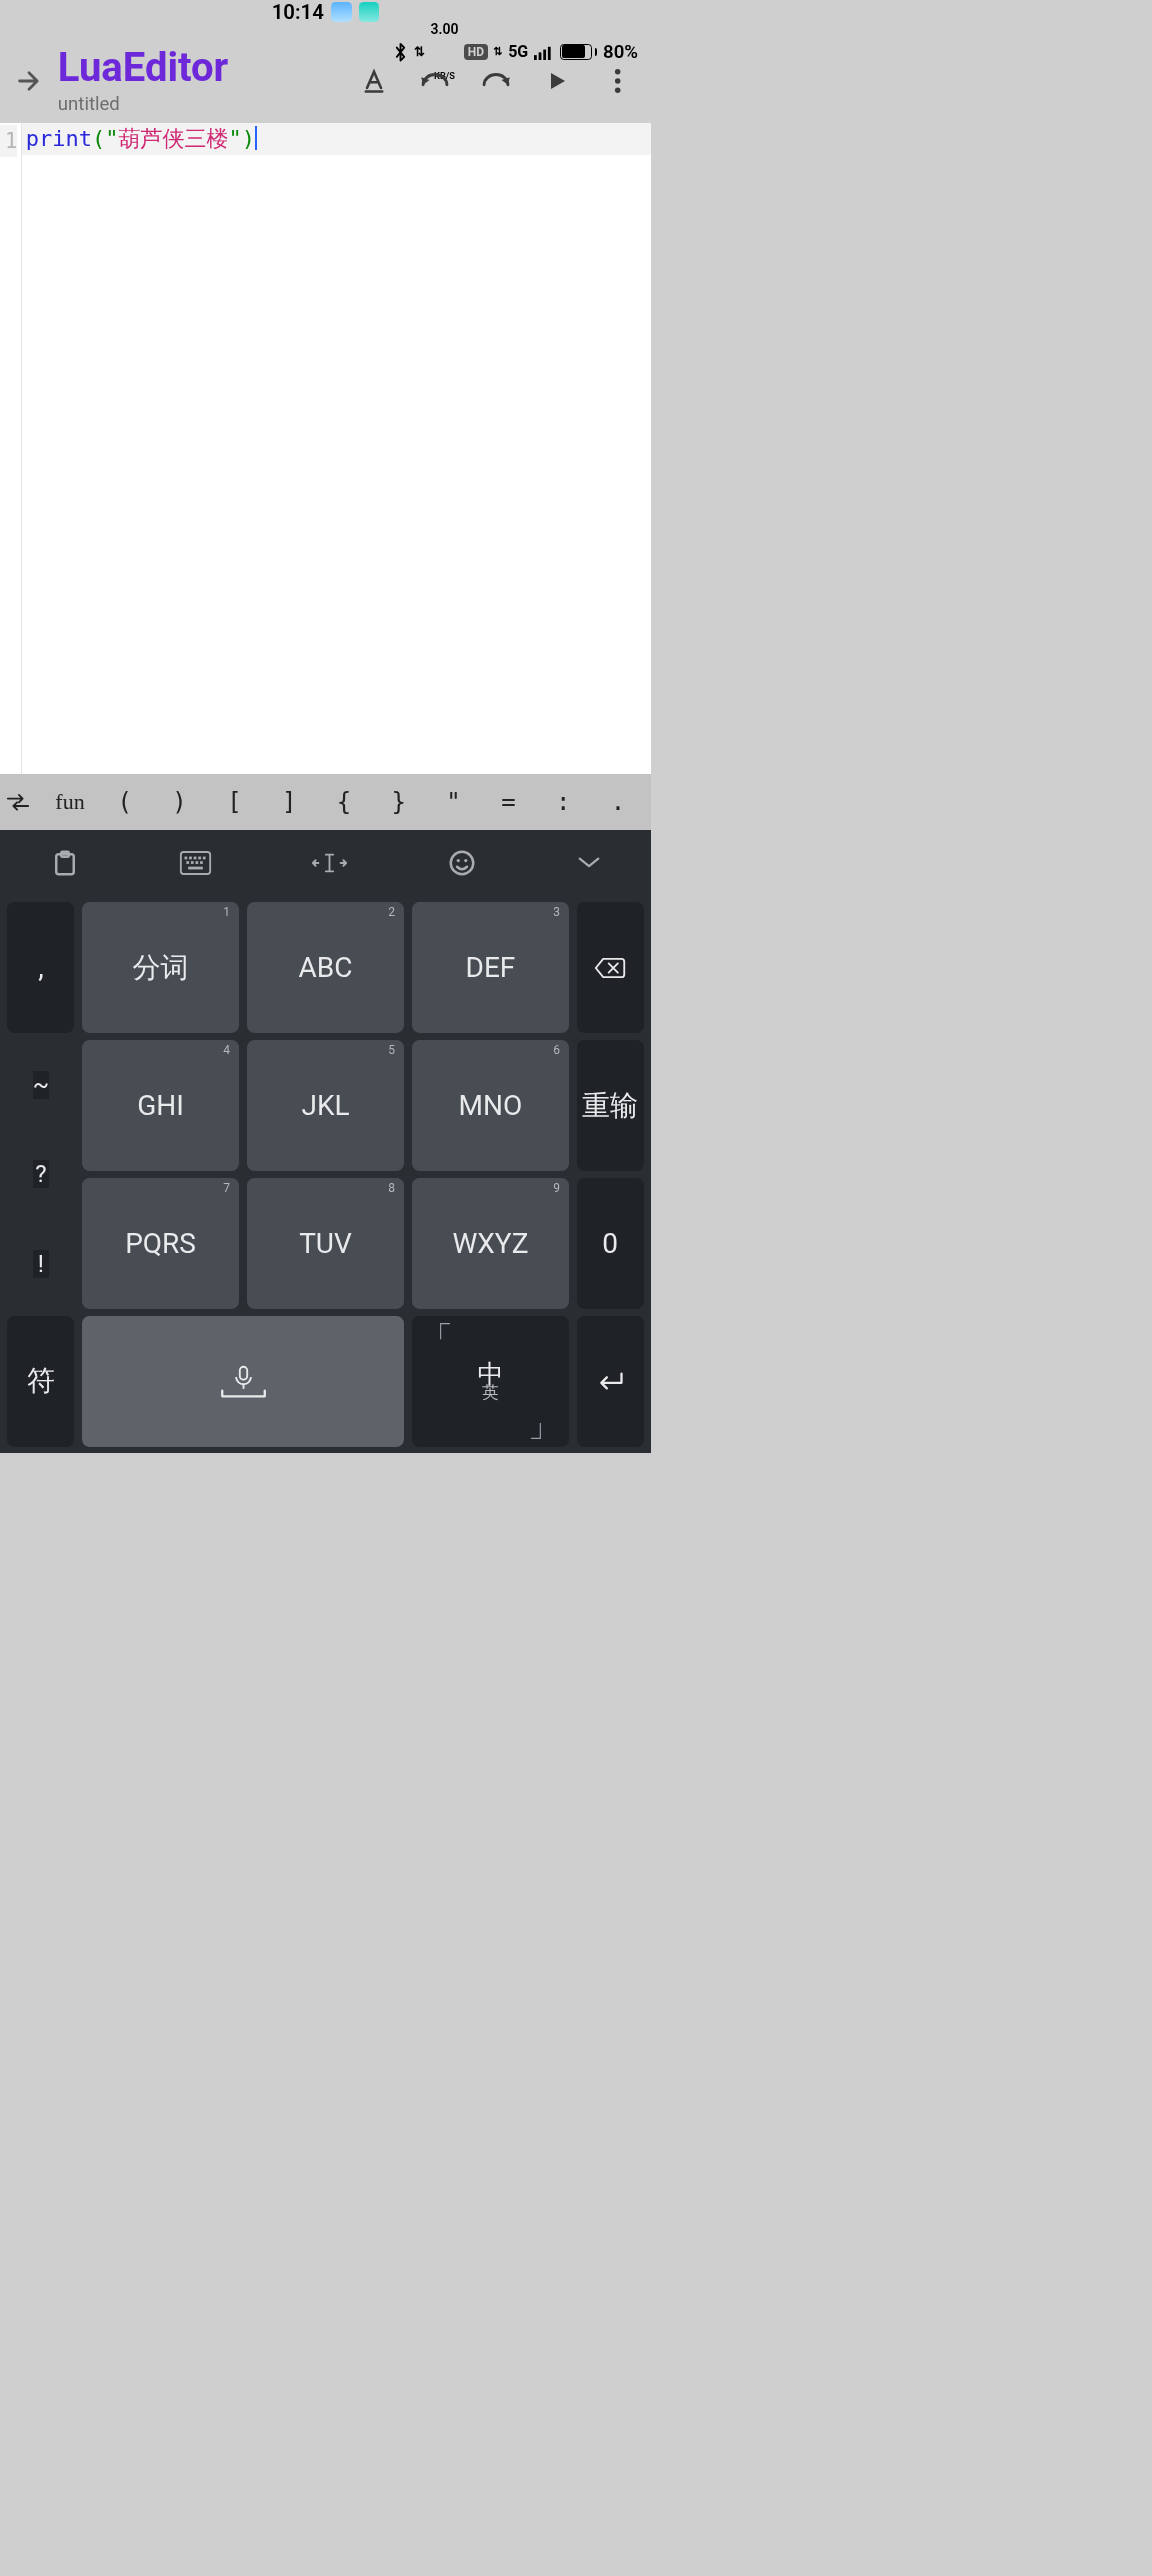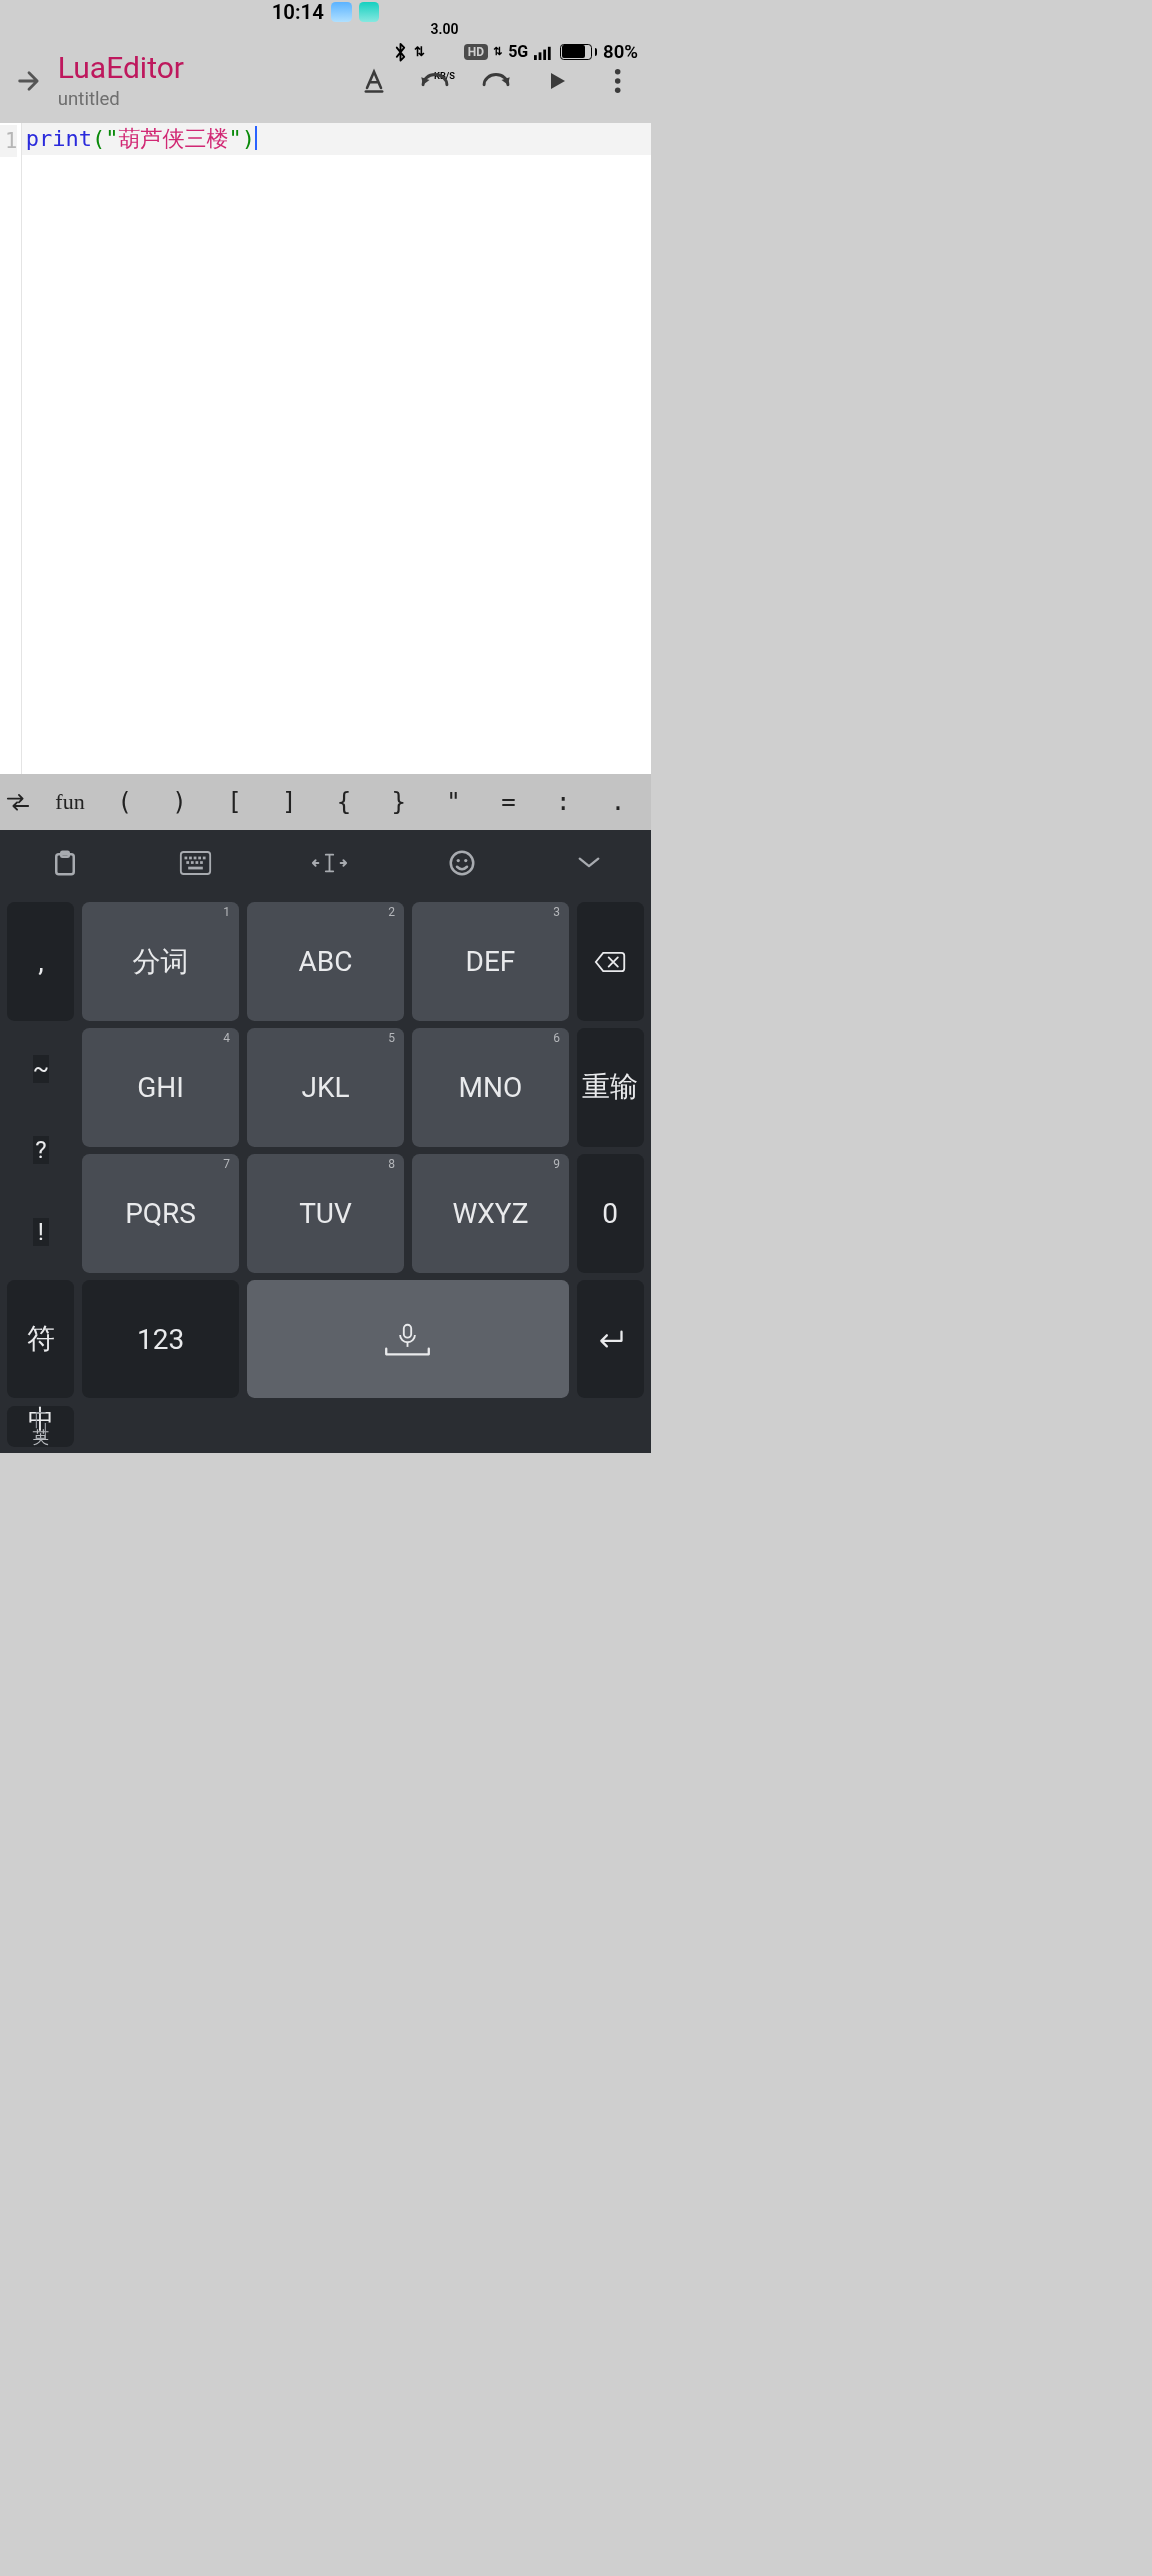--- a/index.html
+++ b/index.html
@@ -15,21 +15,21 @@
   .hd-badge { background: #4b4b4b; color: #cfcfcf; font-size: 12px; font-weight: 700; padding: 0.9px 3.7px; border-radius: 3.7px; }
   .batt { display: inline-flex; align-items: center; gap: 2.8px; }
   .batt-body { width: 32px; height: 16.7px; border: 1.9px solid #000; border-radius: 3.7px; position: relative; }
   .batt-body::after { content: ""; position: absolute; left: 0.9px; top: 0.9px; bottom: 0.9px; width: 78%; background: #000; border-radius: 1.9px; }
   .batt-tip { width: 2.8px; height: 8.4px; background: #000; border-radius: 0 1.9px 1.9px 0; }
 
   
   .app-bar { height: 84px; display: flex; align-items: center; padding: 0 7.4px; background: #cfcfcf; }
   .app-bar .back { width: 43px; display: flex; justify-content: center; }
   .titles { flex: 0 0 auto; margin-left: 7.4px; }
-  .title-main { font-size: 30px; color: #be185d; font-weight: 400; line-height: 1.05; }
+  .title-main { font-size: 40px; color: #6d28d9; font-weight: 700; line-height: 1.05; }
   .title-sub  { font-size: 18.6px; color: #6f6f6f; margin-top: 4px; }
   .tools { margin-left: auto; display: flex; align-items: center; gap: 28px; padding-right: 9.3px; }
   .tool { width: 33px; height: 33px; display: flex; align-items: center; justify-content: center; color: #3b3b3b; }
 
   
   .editor { background: #fff; height: 651px; display: flex; }
   .gutter { width: 22px; text-align: right; padding-right: 3.7px; color: #b6b6b6; font-size: 20.4px; line-height: 32px; padding-top: 1.9px; font-family: monospace; border-right: 0.9px solid #e4e4e4; }
   .line-1 { background: #f3f3f3; }
   .code { flex: 1; font-family: Menlo, Consolas, monospace; font-size: 22px; }
   .code-line { height: 32px; line-height: 32px; padding-left: 3.7px; }
@@ -293,23 +293,20 @@
         <span class="sup">9</span>
         <span>WXYZ</span>
       </div>
     <div class="key darker">
         <span>0</span>
       </div>
 
     <div class="key darker">
         <span>符</span>
       </div>
-    <div class="key darker">
-        <span>123</span>
-      </div>
     <div class="key voice" style="grid-column: span 2;">
       <svg width="65" height="37" viewBox="0 0 70 40">
         <rect x="31" y="4" width="8" height="14" rx="4" fill="none" stroke="#e9eaec" stroke-width="2"></rect>
         <path d="M27 15 a8 8 0 0 0 16 0" fill="none" stroke="#e9eaec" stroke-width="2"></path>
         <line x1="35" y1="23" x2="35" y2="28" stroke="#e9eaec" stroke-width="2"></line>
         <path d="M12 30 v6 h46 v-6" fill="none" stroke="#e9eaec" stroke-width="2.5" stroke-linecap="round" stroke-linejoin="round"></path>
       </svg>
     </div>
     <div class="key darker lang-key">
       <span class="lang-bracket" style="top:5.6px;left:9.3px;">「</span>

